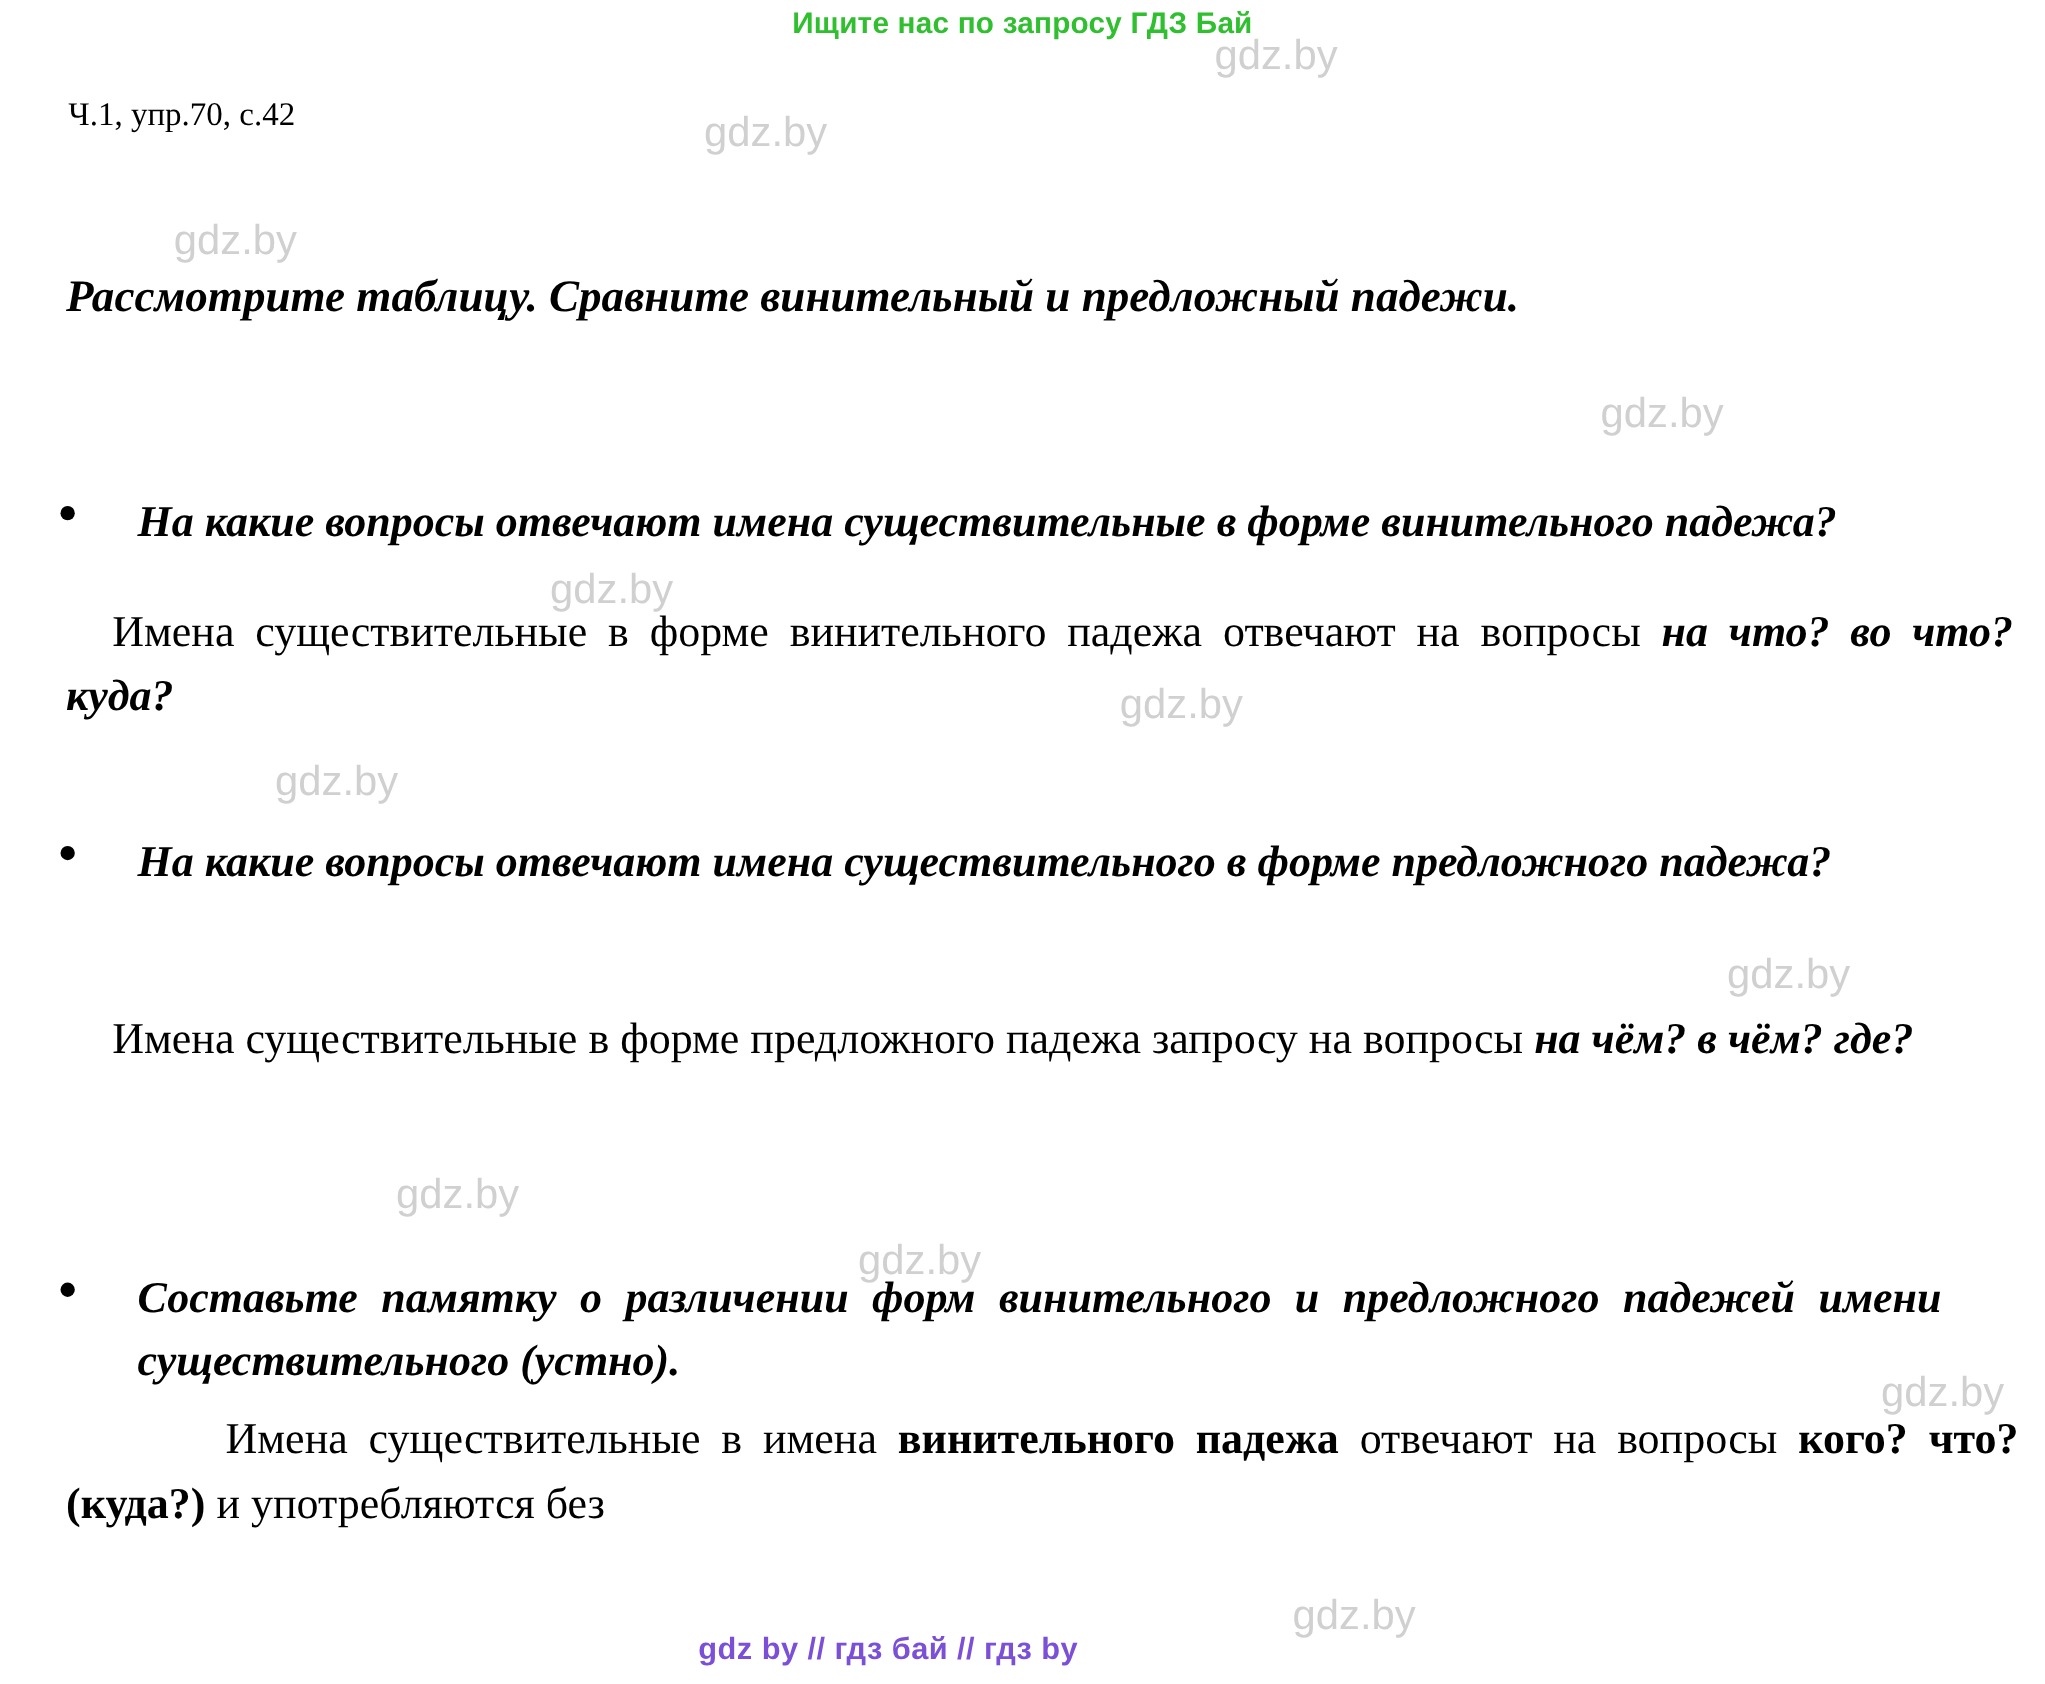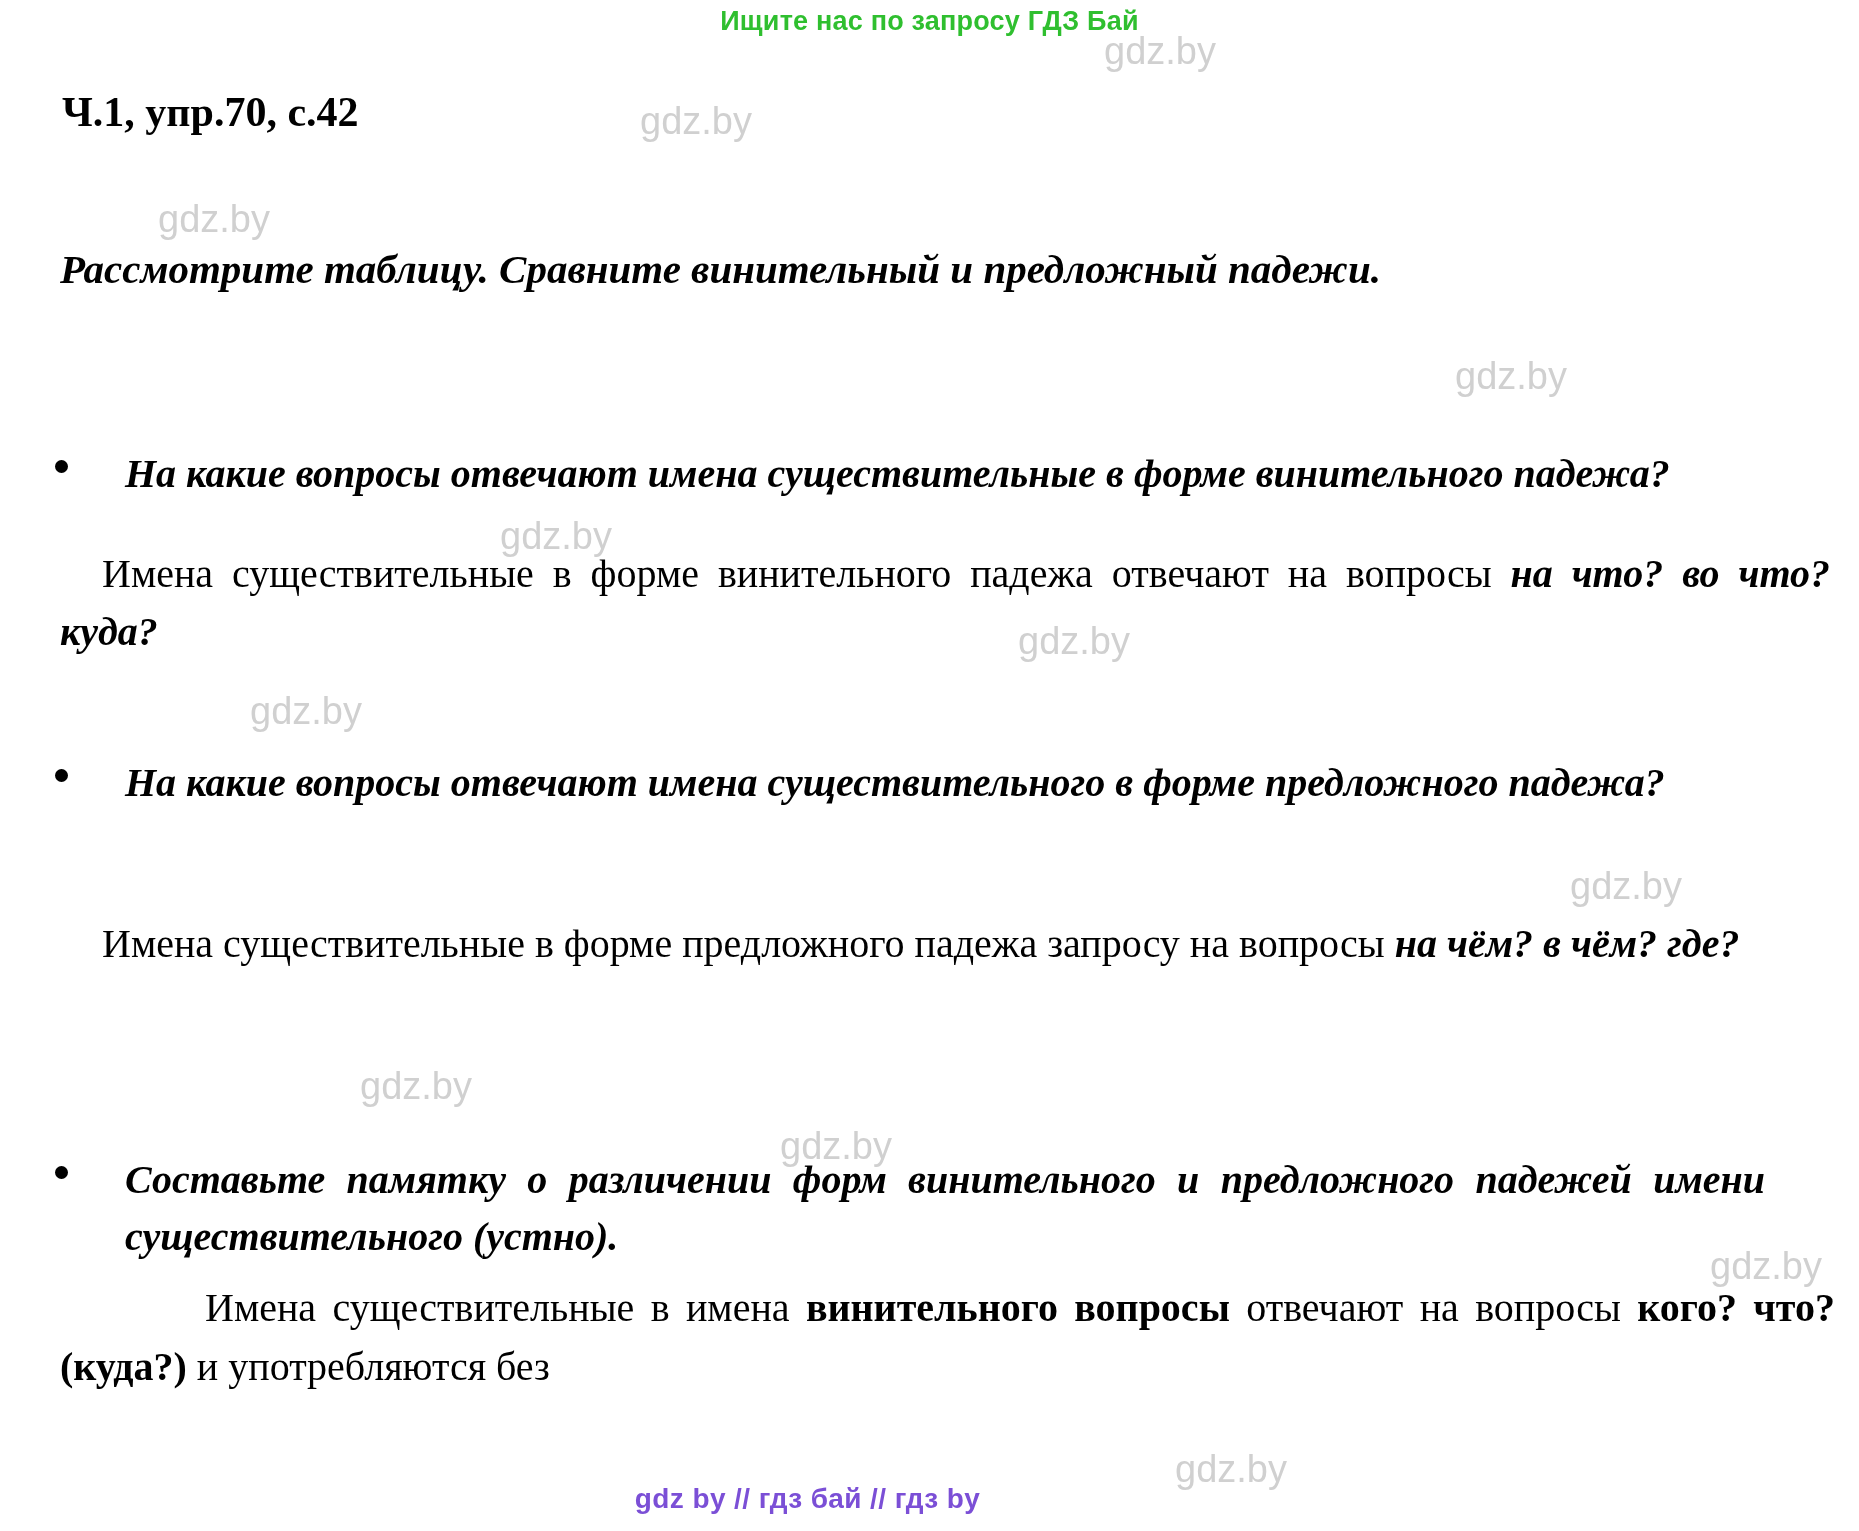--- a/index.html
+++ b/index.html
@@ -54,22 +54,22 @@
     position: absolute;
     left: 0;
     top: 0;
     width: 1859px;
   }
 
   .heading {
     position: absolute;
     left: 62px;
     top: 88px;
-    font-size: 42px;
-    font-weight: bold;
+    font-size: 30px;
+    font-weight: normal;
     font-family: "Liberation Serif", serif;
   }
 
   .task-intro {
     position: absolute;
     left: 60px;
     top: 240px;
     width: 1745px;
     font-size: 41px;
     font-style: italic;
@@ -189,20 +189,20 @@
     <div class="answer" style="left:60px; top:915px;">
       <span class="ind"></span><span>Имена существительные в форме предложного падежа запросу на вопросы </span><b class="qmark">на чём? в чём? где?</b>
     </div>
 
     <div class="bullet-block" style="left:0; top:1152px;">
       <span class="dot"></span>
       <div class="q">Составьте памятку о различении форм винительного и предложного падежей имени существительного (устно).</div>
     </div>
 
     <div class="final" style="left:60px; top:1278px;">
-      <span class="ind"></span><span>Имена существительные в имена </span><strong>винительного вопросы</strong><span> отвечают на вопросы </span><strong>кого? что? (куда?)</strong><span> и употребляются без</span>
+      <span class="ind"></span><span>Имена существительные в имена </span><strong>винительного падежа</strong><span> отвечают на вопросы </span><strong>кого? что? (куда?)</strong><span> и употребляются без</span>
     </div>
 
   </div>
 
   <div class="footer">gdz by  //  гдз бай  //  гдз by</div>
 
 </div>
 
 </body></html>

